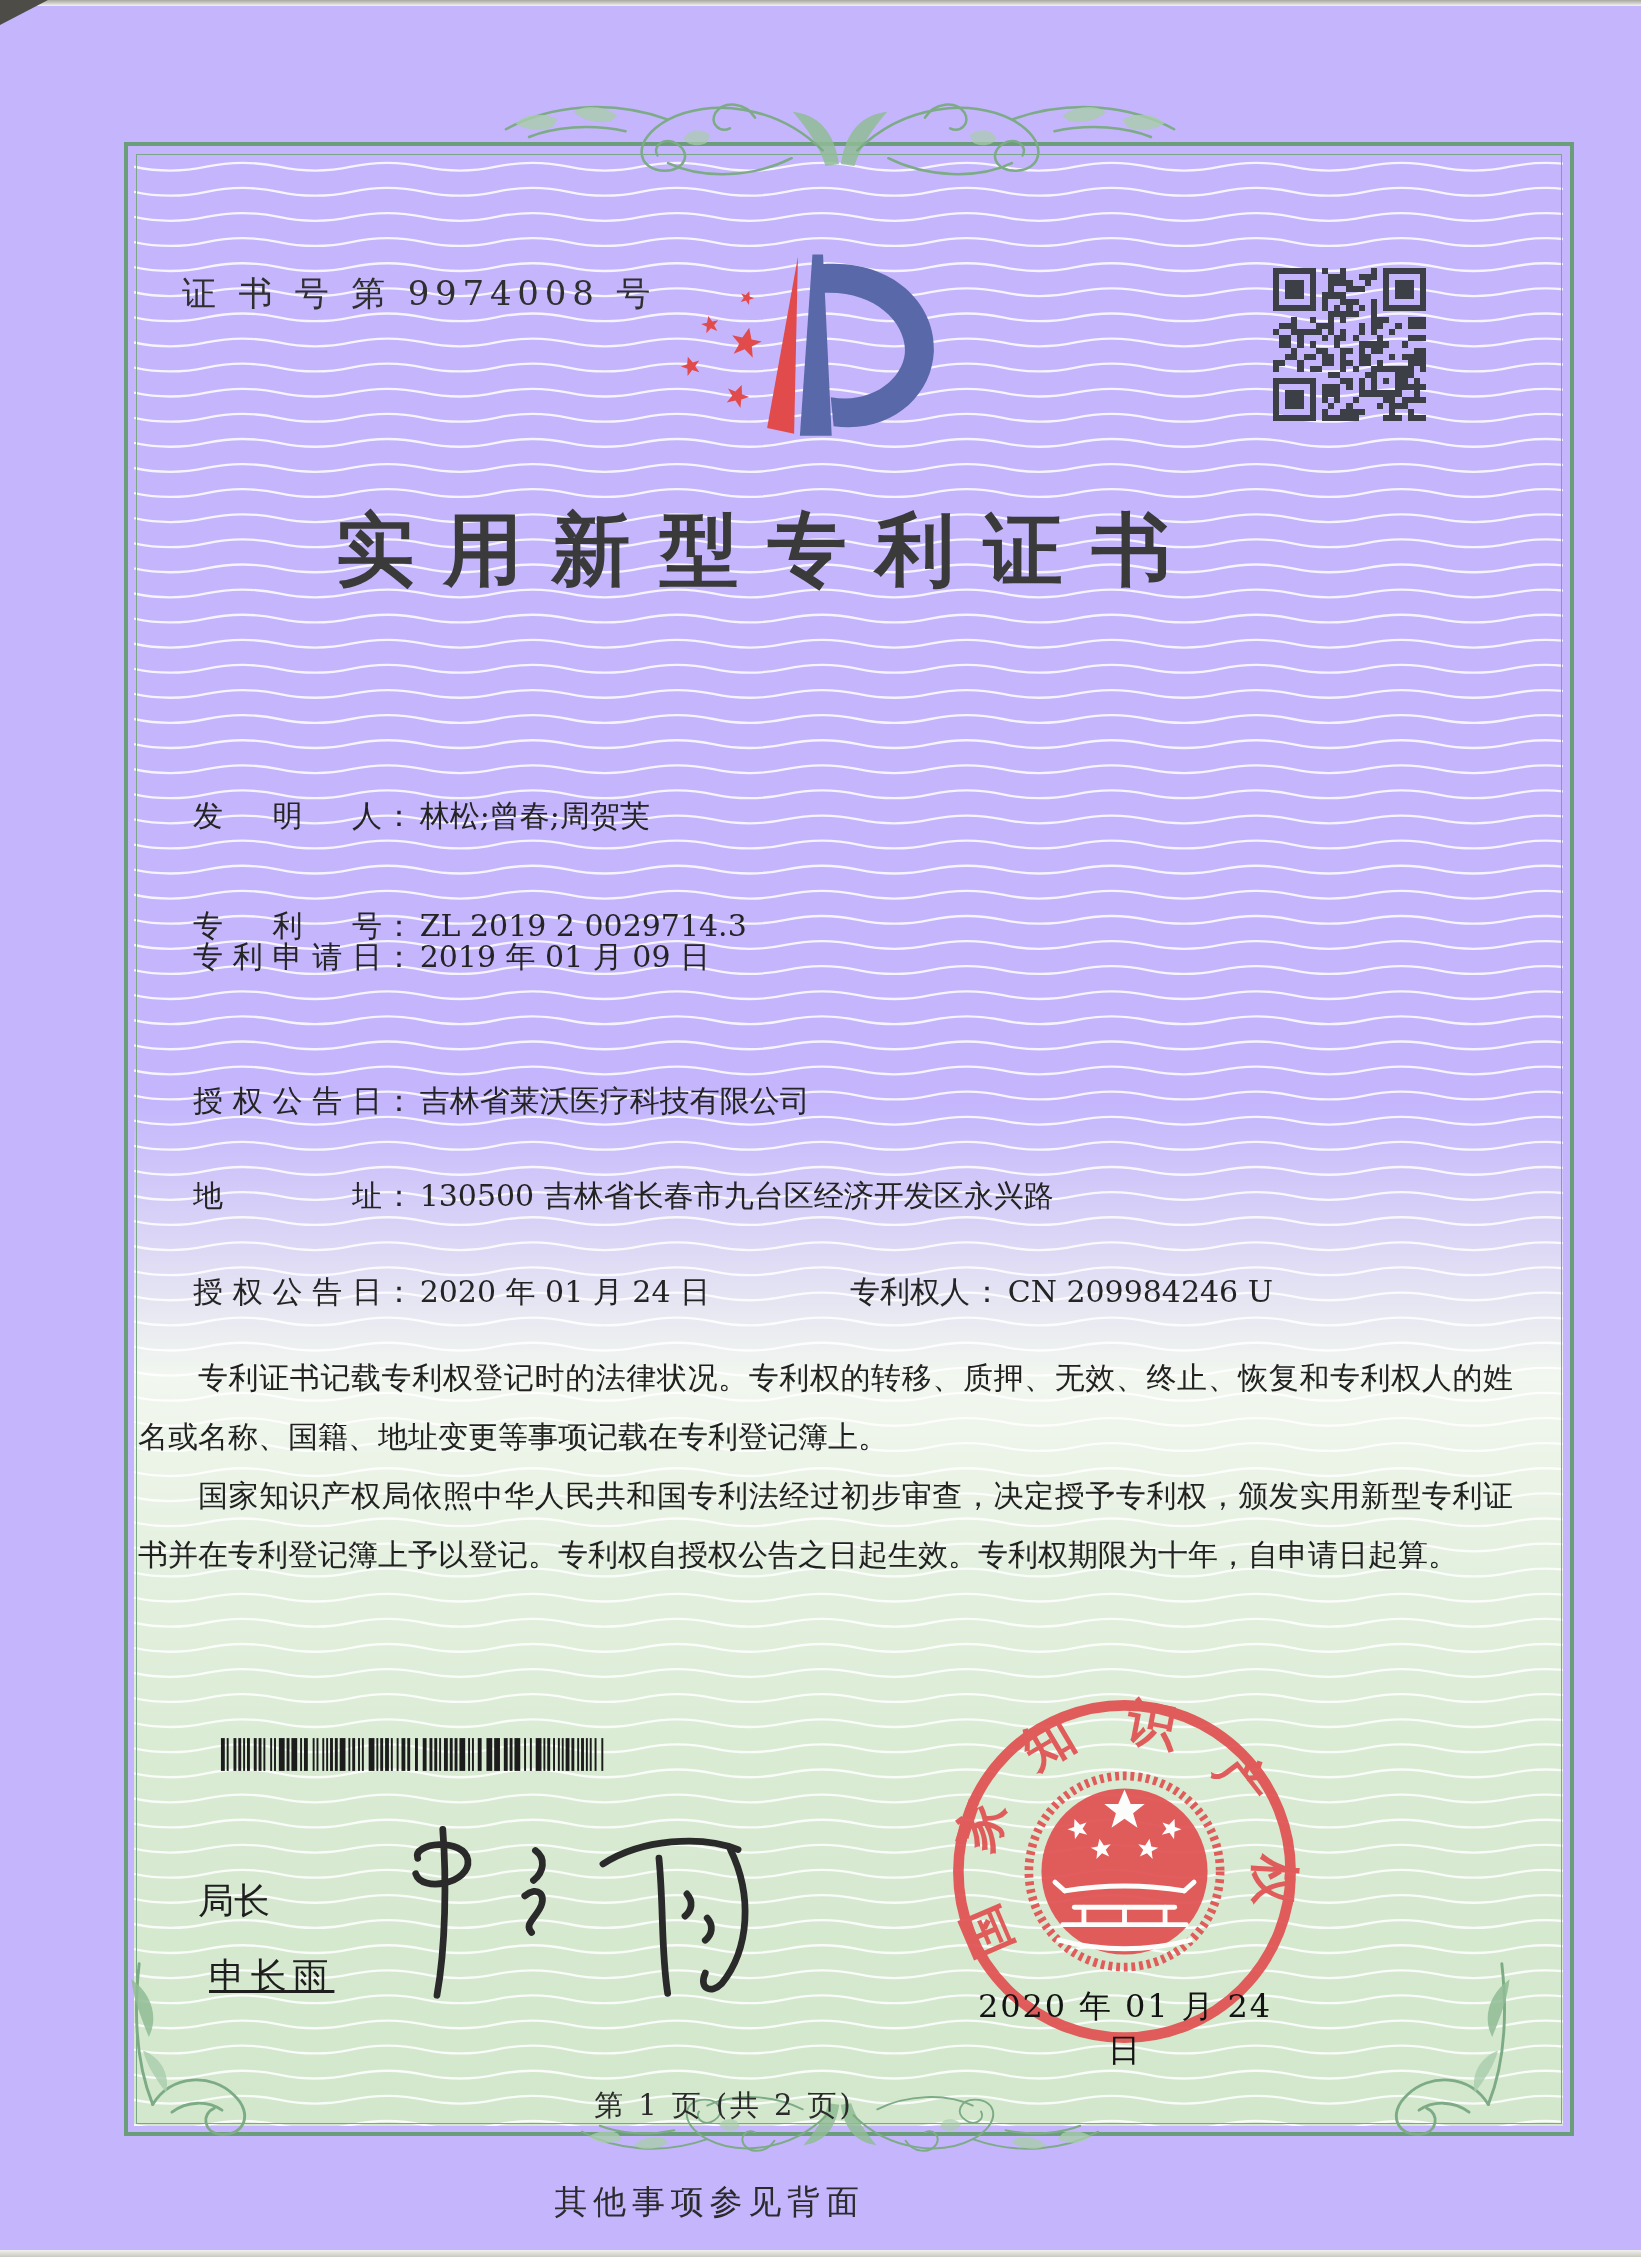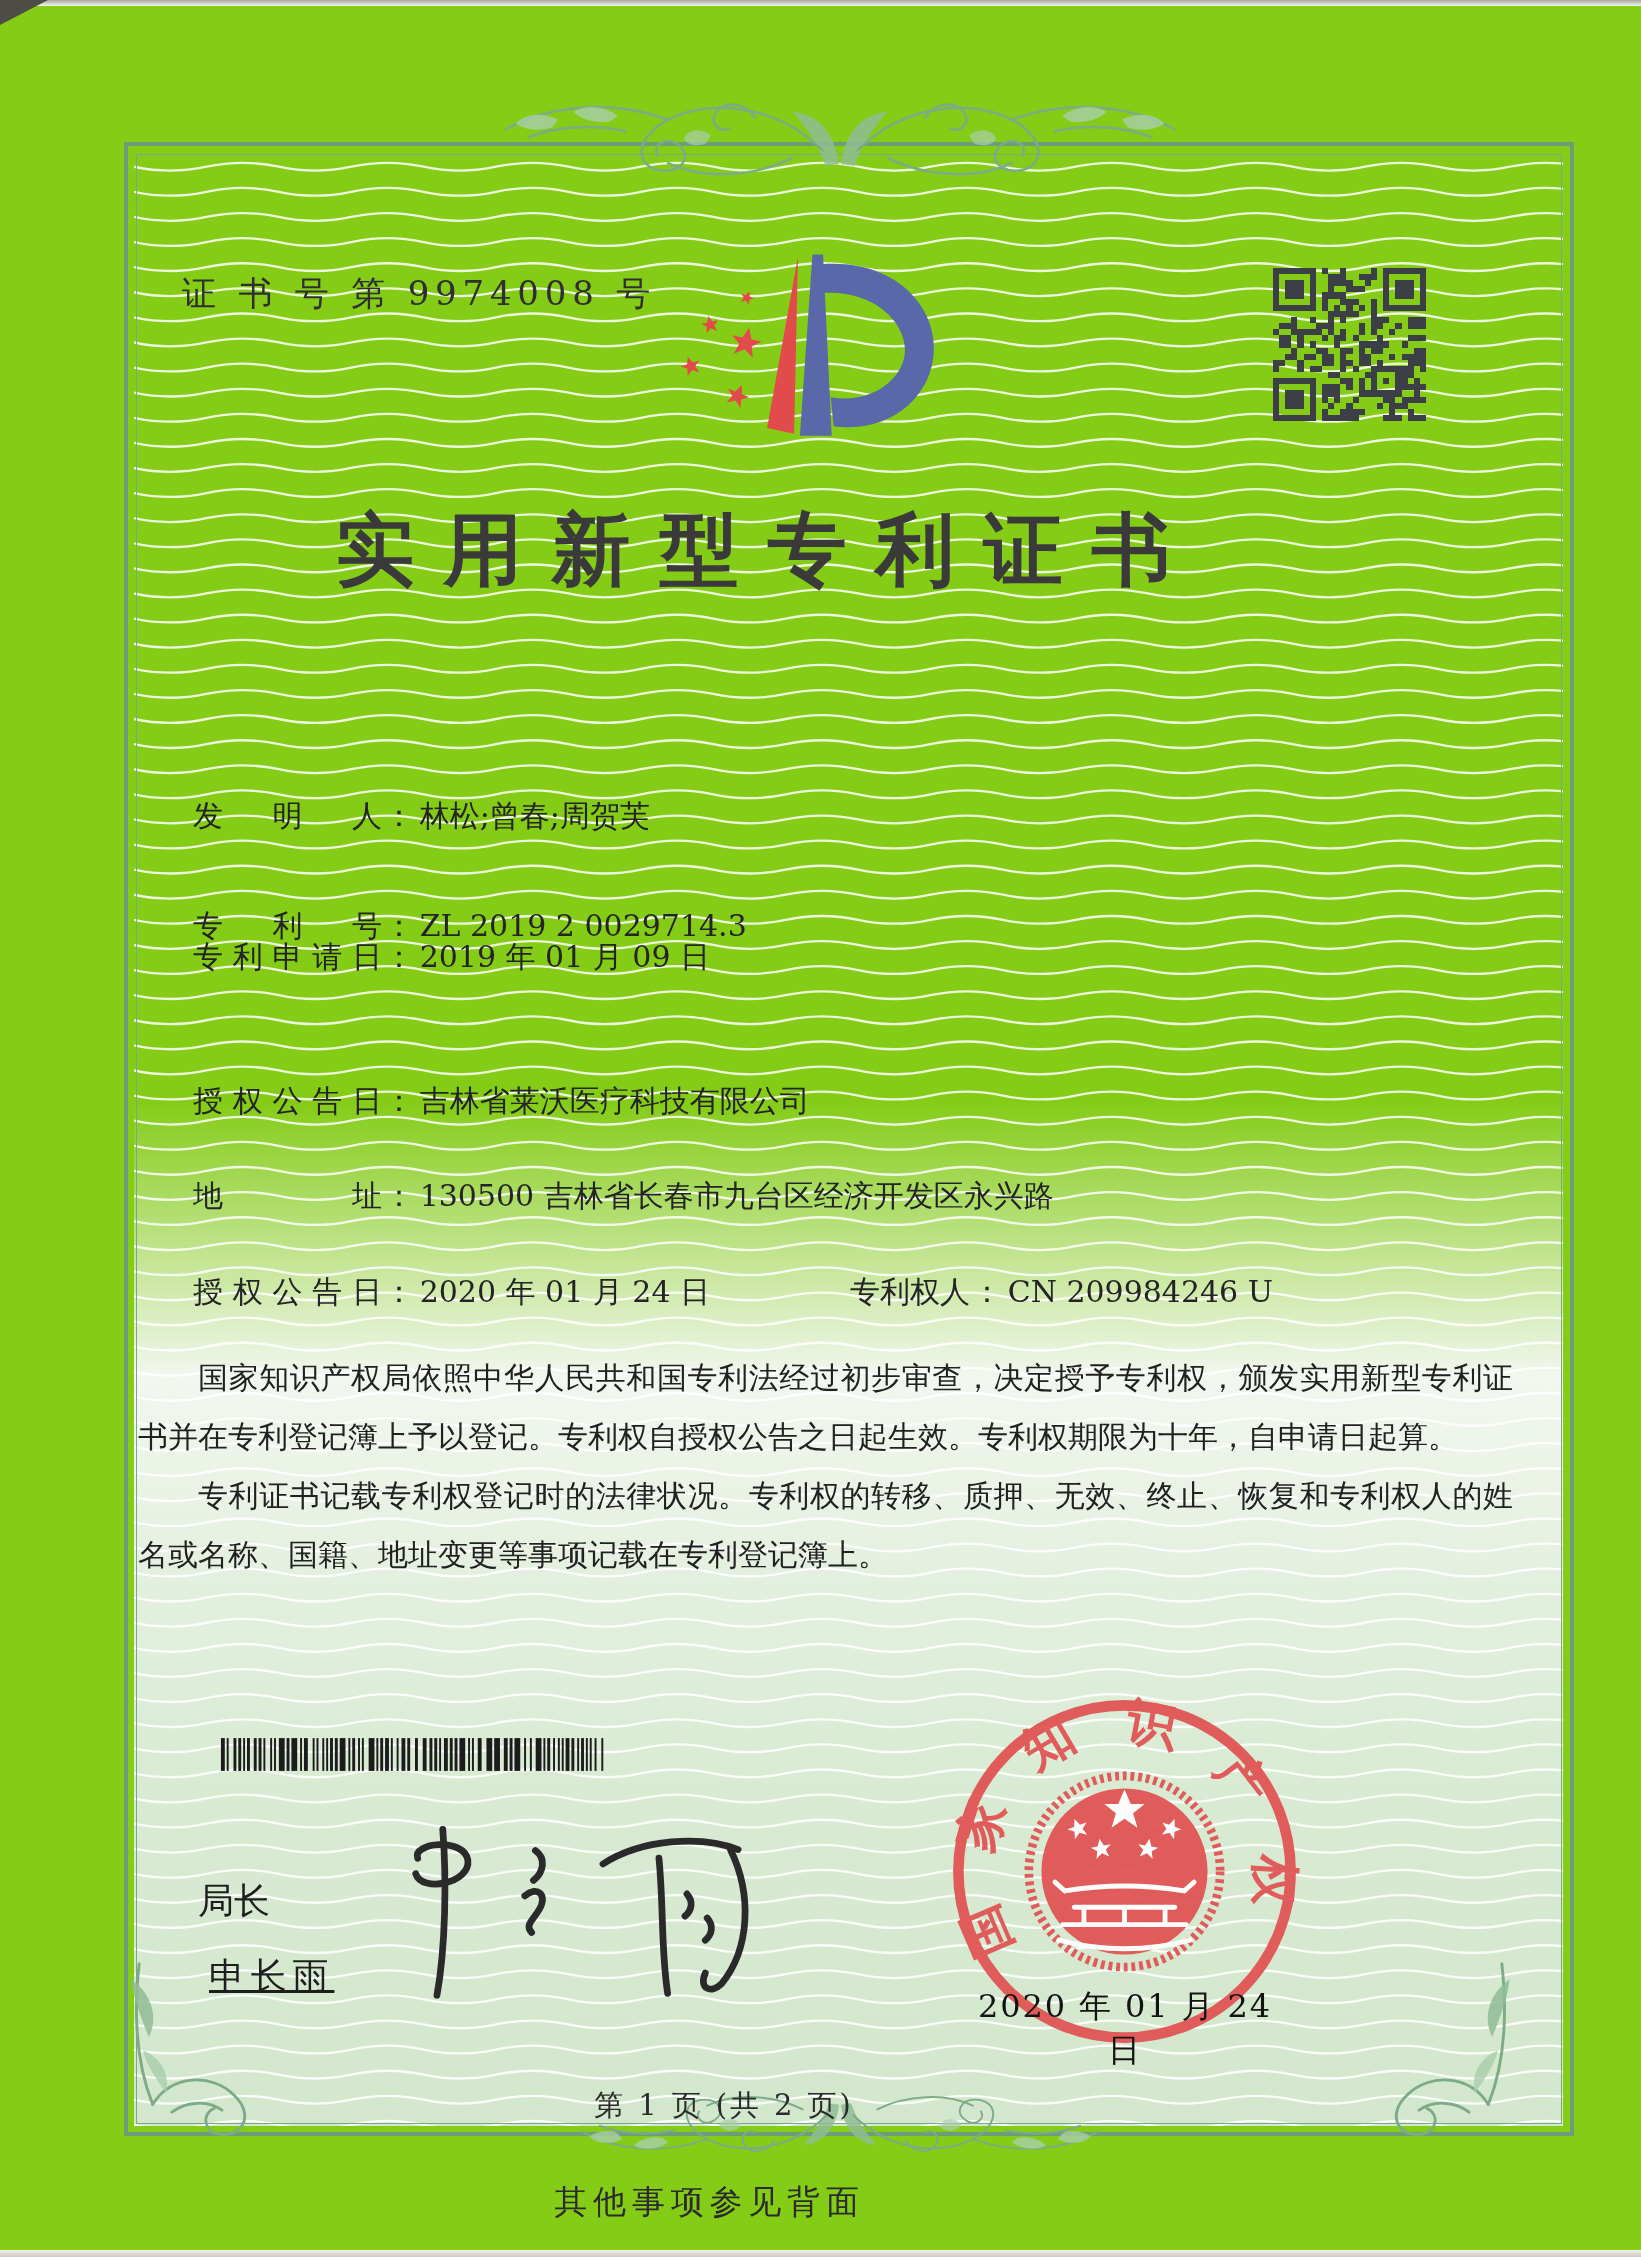--- a/index.html
+++ b/index.html
@@ -1,16 +1,16 @@
 <!DOCTYPE html>
 <html><head>
 <meta charset="utf-8">
 <style>
   html,body{margin:0;padding:0;background:#e8e8e2;}
-  #page{position:relative;width:1641px;height:2257px;background:#84cc16;overflow:hidden;
+  #page{position:relative;width:1641px;height:2257px;background:#c4b5fd;overflow:hidden;
         font-family:"DejaVu Serif","Liberation Serif",serif;color:#262626;}
   
   .scan-top{position:absolute;top:0;left:0;right:0;height:5.8px;background:linear-gradient(#a8a8a1,#f4f3ee);}
   .scan-corner{position:absolute;top:0;left:0;width:0;height:0;border-top:25px solid #4d4c46;border-right:48px solid transparent;}
   .scan-bottom{position:absolute;left:0;right:0;bottom:0;height:6.8px;background:linear-gradient(#f1f0ea,#c9c8c1);}
   
   .frame{position:absolute;left:124px;top:142px;width:1450px;height:1994px;border:4.8px solid #6c9d7a;box-sizing:border-box;}
   .frame-inner{position:absolute;left:7.7px;top:7.7px;right:7.7px;bottom:7.7px;border:1.9px solid #7aa787;}
   
   .tint{position:absolute;left:134px;top:153px;width:1429px;height:1973px;
@@ -530,22 +530,22 @@
     <span class="flabel">地址</span><span class="fcolon">：</span><span class="fvalue">130500 吉林省长春市九台区经济开发区永兴路</span>
   </div>
   <div class="frow" style="top:1272px">
     <span class="flabel">授权公告日</span><span class="fcolon">：</span><span class="fvalue">2020 年 01 月 24 日</span>
     <span class="grp2">
       <span>专利权人</span><span class="fcolon">：</span><span>CN 209984246 U</span>
     </span>
   </div>
 
   <div class="paras">
+    <p>专利证书记载专利权登记时的法律状况。专利权的转移、质押、无效、终止、恢复和专利权人的姓名或名称、国籍、地址变更等事项记载在专利登记簿上。</p>
     <p>国家知识产权局依照中华人民共和国专利法经过初步审查，决定授予专利权，颁发实用新型专利证书并在专利登记簿上予以登记。专利权自授权公告之日起生效。专利权期限为十年，自申请日起算。</p>
-    <p>专利证书记载专利权登记时的法律状况。专利权的转移、质押、无效、终止、恢复和专利权人的姓名或名称、国籍、地址变更等事项记载在专利登记簿上。</p>
   </div>
 
   <svg id="barcode-svg" width="392" height="33" viewBox="0 0 406 34">
       <rect x="2" y="0" width="4" height="34" fill="#1c1c1c"></rect>
       <rect x="8" y="0" width="2" height="34" fill="#1c1c1c"></rect>
       <rect x="15" y="0" width="3" height="34" fill="#1c1c1c"></rect>
       <rect x="20" y="0" width="3" height="34" fill="#1c1c1c"></rect>
       <rect x="25" y="0" width="2" height="34" fill="#1c1c1c"></rect>
       <rect x="29" y="0" width="3" height="34" fill="#1c1c1c"></rect>
       <rect x="36" y="0" width="3" height="34" fill="#1c1c1c"></rect>

